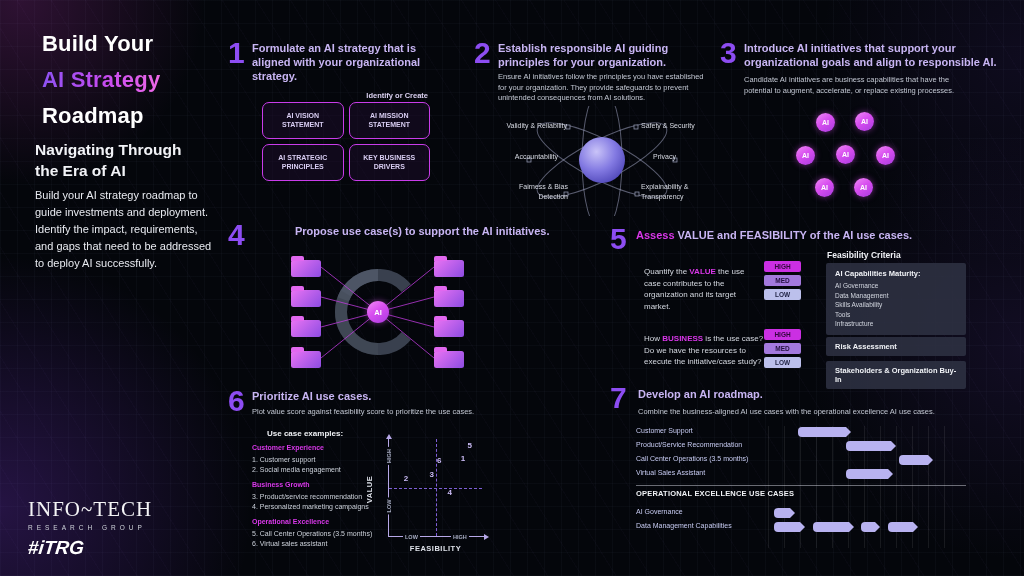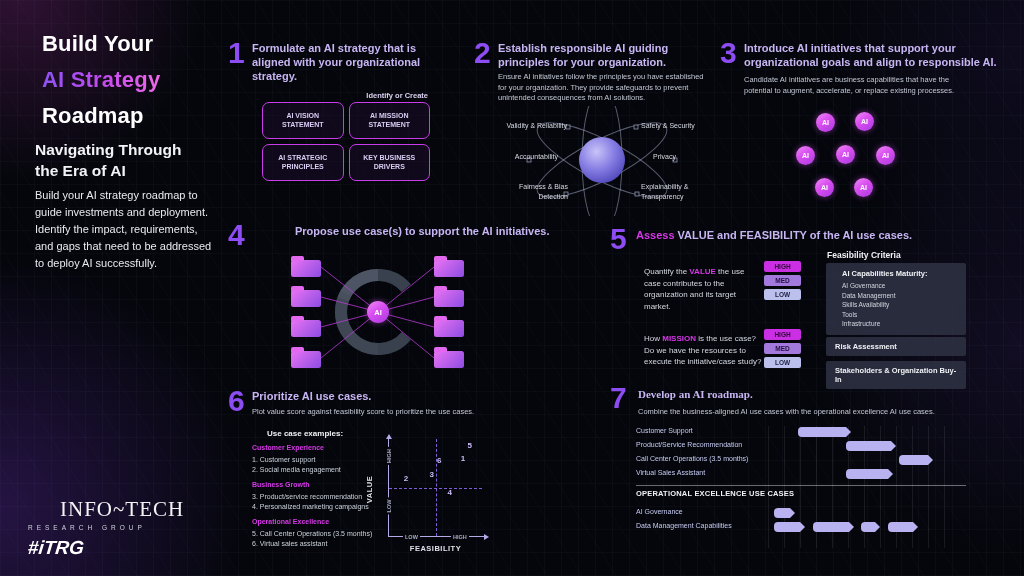--- a/index.html
+++ b/index.html
@@ -98,21 +98,21 @@
     <div class="grad">AI Strategy</div>
     <div>Roadmap</div>
   </div>
   <div class="abs hero-sub">
     <div>Navigating Through</div>
     <div>the Era of AI</div>
   </div>
   <div class="abs hero-desc">Build your AI strategy roadmap to guide investments and deployment. Identify the impact, requirements, and gaps that need to be addressed to deploy AI successfully.</div>
 
   <div class="abs brand">
-    <div class="brand-name" style="text-transform:uppercase;margin-left:32px;">Info~Tech</div>
+    <div class="brand-name" style="text-transform:uppercase;">Info~Tech</div>
     <div class="brand-sub">RESEARCH GROUP</div>
     <div class="brand-tag">#iTRG</div>
   </div>
 
   <div class="abs num" style="left:228px;top:38px;">1</div>
   <div class="abs stitle" style="left:252px;top:41px;width:198px;">Formulate an AI strategy that is aligned with your organizational strategy.</div>
   <div class="abs s1-label">Identify or Create</div>
   <div class="abs s1-grid">
     <div class="s1-box">AI VISION STATEMENT</div>
     <div class="s1-box">AI MISSION STATEMENT</div>
@@ -199,28 +199,28 @@
   </div>
 
   <div class="abs num" style="left:610px;top:224px;">5</div>
   <div class="abs qtext" style="left:644px;top:266px;width:118px;"><span>Quantify the </span><span class="em">VALUE</span><span> the use case contributes to the organization and its target market.</span></div>
   <div class="abs stitle" style="left:636px;top:228px;width:330px;"><span class="em">Assess</span><span> VALUE and FEASIBILITY of the AI use cases.</span></div>
   <div class="abs" style="left:764px;top:261px;">
     <div class="badge b-high">HIGH</div>
     <div class="badge b-med">MED</div>
     <div class="badge b-low">LOW</div>
   </div>
-  <div class="abs qtext" style="left:644px;top:333px;width:124px;"><span>How </span><span class="em">MISSION</span><span> is the use case? Do we have the resources to execute the initiative/case study?</span></div>
+  <div class="abs qtext" style="left:644px;top:333px;width:124px;"><span>How </span><span class="em">BUSINESS</span><span> is the use case? Do we have the resources to execute the initiative/case study?</span></div>
   <div class="abs" style="left:764px;top:329px;">
     <div class="badge b-high">HIGH</div>
     <div class="badge b-med">MED</div>
     <div class="badge b-low">LOW</div>
   </div>
   <div class="abs crit-title" style="left:827px;top:250px;">Feasibility Criteria</div>
-  <div class="abs card" style="left:826px;top:263px;padding:6px 16px;">
+  <div class="abs card" style="left:826px;top:263px;padding:6px 9px;">
     <div class="card-title" style="margin-bottom:3px;">AI Capabilities Maturity:</div>
     <div class="card-item">AI Governance</div>
     <div class="card-item">Data Management</div>
     <div class="card-item">Skills Availability</div>
     <div class="card-item">Tools</div>
     <div class="card-item">Infrastructure</div>
   </div>
   <div class="abs card" style="left:826px;top:337px;padding:5px 9px;">
     <div class="card-title">Risk Assessment</div>
   </div>
@@ -257,21 +257,21 @@
         <span class="sc-pt" style="left: 45%; top: 36%;">3</span>
         <span class="sc-pt" style="left: 64%; top: 55%;">4</span>
         <span class="sc-pt" style="left: 85%; top: 6%;">5</span>
         <span class="sc-pt" style="left: 53%; top: 22%;">6</span>
       </div>
     <span class="axlabel rot" style="position:absolute;left:-12px;top:52px;">VALUE</span>
     <div class="axlabel" style="position:absolute;left:20px;top:111px;width:95px;text-align:center;">FEASIBILITY</div>
   </div>
 
   <div class="abs num" style="left:610px;top:383px;">7</div>
-  <div class="abs stitle" style="left:638px;top:387px;width:300px;font-family:Liberation Serif, serif;">Develop an AI roadmap.</div>
+  <div class="abs stitle" style="left:638px;top:387px;width:300px;">Develop an AI roadmap.</div>
   <div class="abs sdesc" style="left:638px;top:407px;width:330px;">Combine the business-aligned AI use cases with the operational excellence AI use cases.</div>
   <div class="abs gantt">
     <div class="g-grid"></div>
     <div id="gantt-body">
         <div class="g-row">
           <div class="g-label">Customer Support</div>
           <div class="g-track">
             <div class="g-bar" style="left: 30.4px; width: 47.8px;"></div>
           </div>
         </div>

